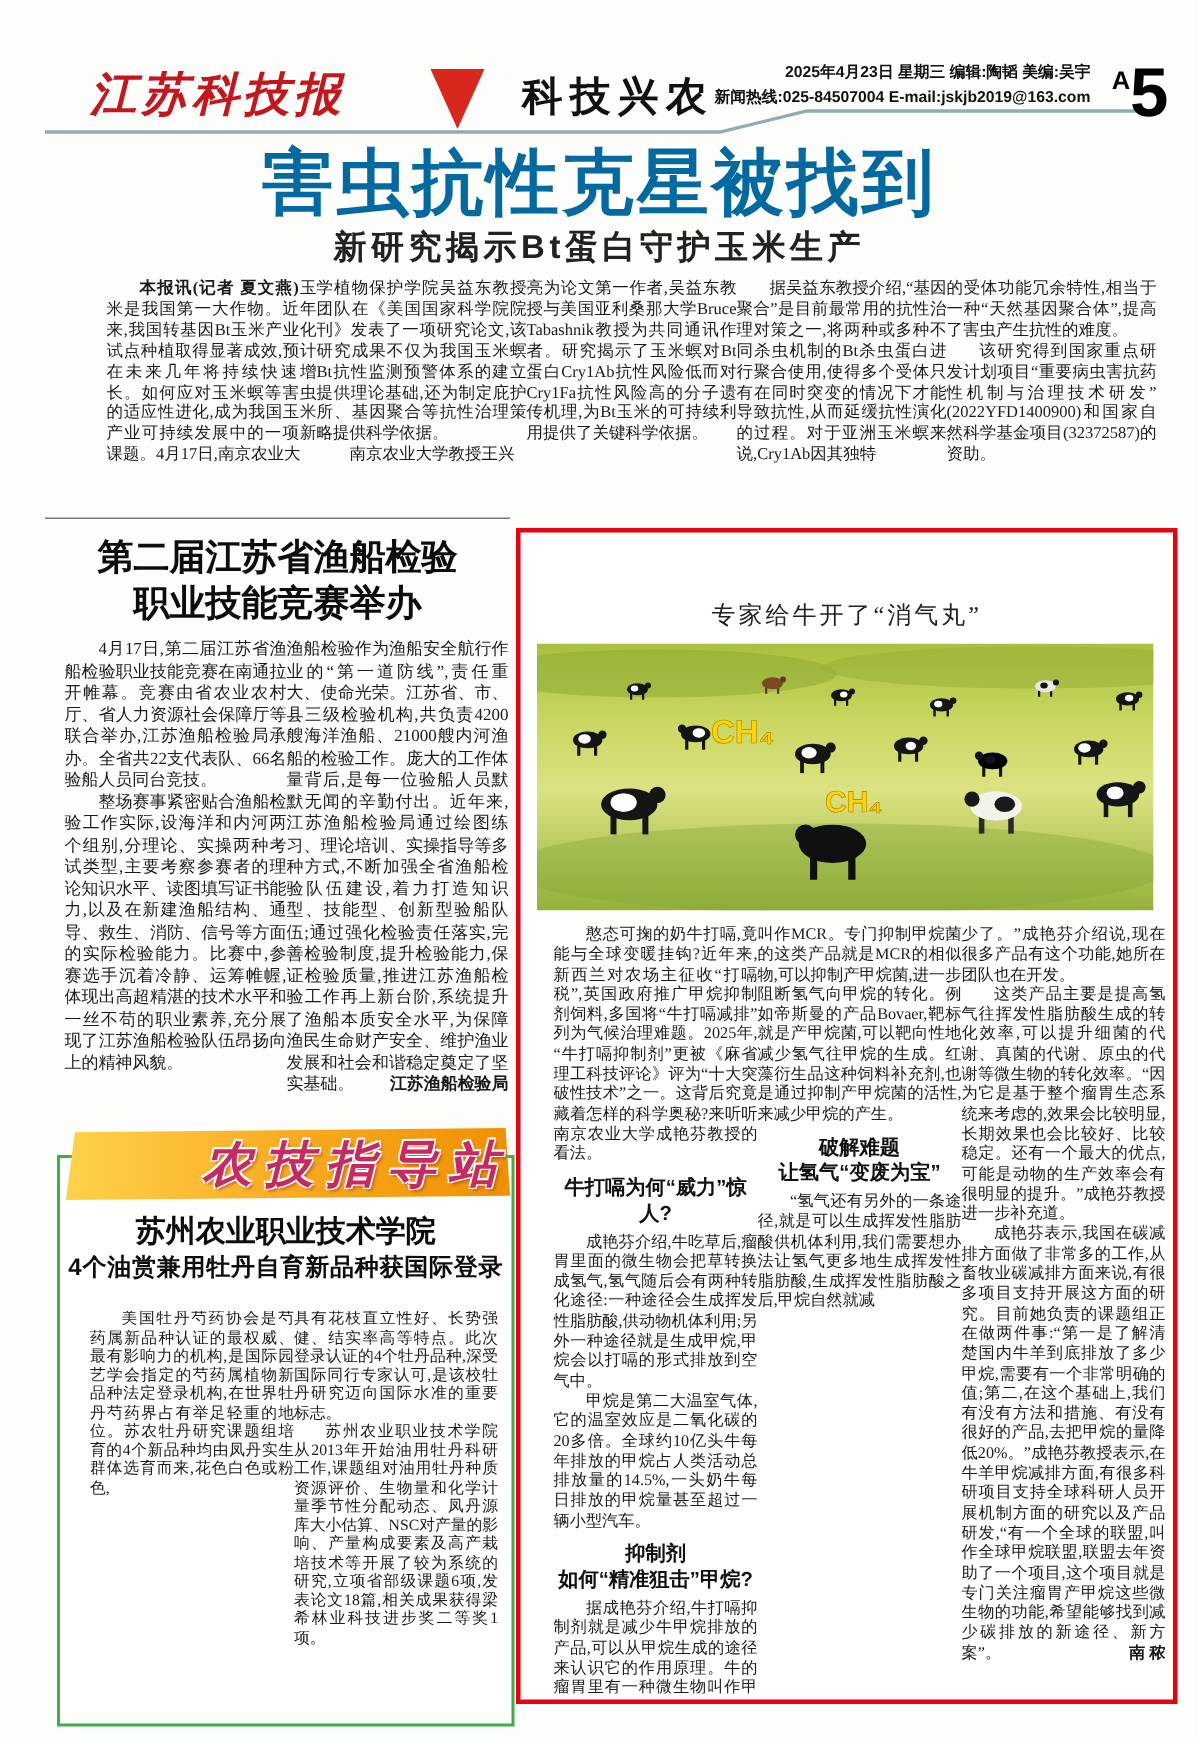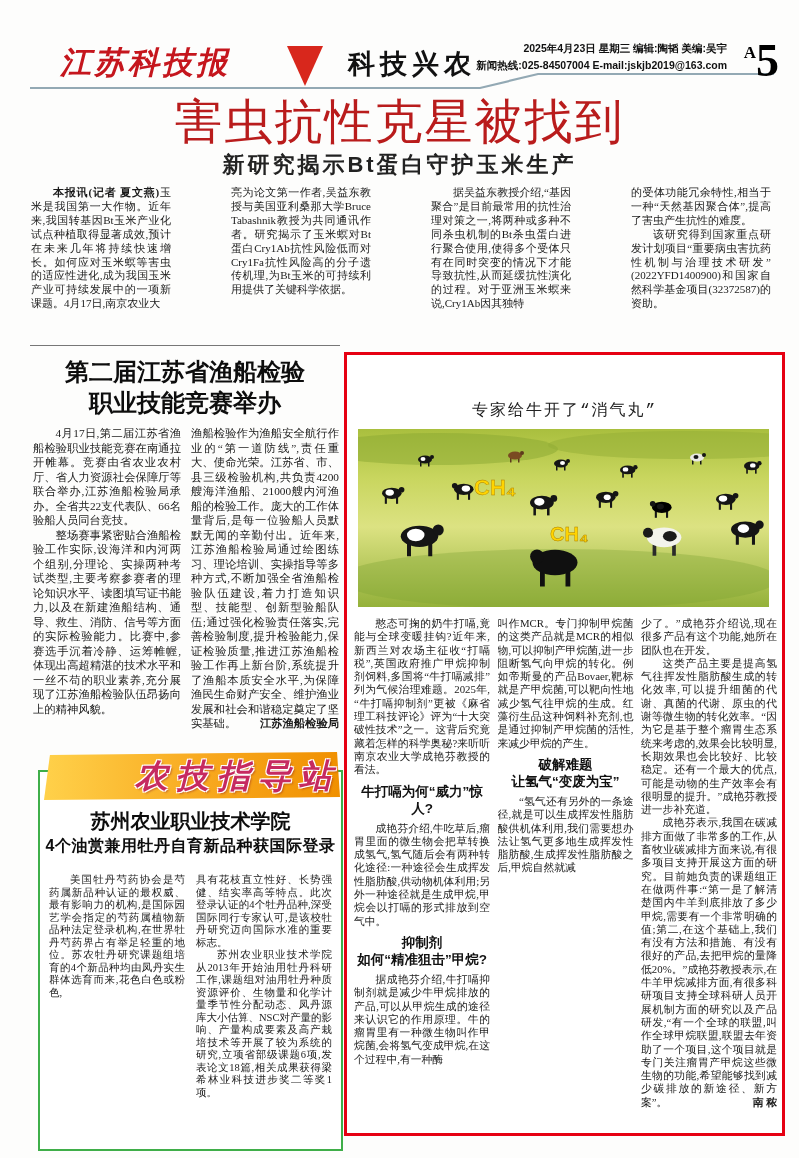--- a/index.html
+++ b/index.html
@@ -11,31 +11,31 @@
   #paper-name{position:absolute;left:60px;top:42px;font-size:31px;font-weight:bold;font-style:italic;
               color:#c5161d;letter-spacing:3px;font-family:"Liberation Serif",serif;}
   #section-triangle{position:absolute;left:287px;top:46px;width:0;height:0;
               border-left:18px solid transparent;border-right:18px solid transparent;border-top:40px solid #d8271c;}
   #section-name{position:absolute;left:348px;top:46px;font-size:27px;font-weight:900;letter-spacing:5px;
               color:#111;font-family:"Liberation Sans",sans-serif;}
   #head-info{position:absolute;right:72px;top:40px;text-align:right;color:#101010;
               font-family:"Liberation Sans",sans-serif;}
   #head-info .l1{font-size:10.5px;font-weight:bold;line-height:17px;}
   #head-info .l2{font-size:10.5px;font-weight:bold;line-height:17px;}
-  #page-no{position:absolute;right:22px;top:34px;font-family:Liberation Serif, serif;color:#000;white-space:nowrap;}
+  #page-no{position:absolute;right:22px;top:34px;font-family:Liberation Sans, sans-serif;color:#000;white-space:nowrap;}
   #page-no .pl{font-size:17px;font-weight:bold;vertical-align:18px;}
   #page-no .pn{font-size:46px;font-weight:900;letter-spacing:-2px;}
 
   
   #headline{position:absolute;left:0;top:90px;width:100%;text-align:center;margin:0;
-            font-family:"Liberation Sans",sans-serif;font-weight:400;font-size:48px;letter-spacing:2px;color:#b91c1c;}
+            font-family:"Liberation Sans",sans-serif;font-weight:700;font-size:48px;letter-spacing:2px;color:#0369a1;}
   #subhead{position:absolute;left:0;top:150px;width:100%;text-align:center;margin:0;
             font-family:"Liberation Sans",sans-serif;font-weight:700;font-size:22px;letter-spacing:3px;color:#222;}
 
-  .cols{display:flex;justify-content:space-between;overflow:hidden;}
+  .cols{display:flex;justify-content:flex-end;overflow:hidden;}
   .col{overflow:hidden;}
   .col-p{margin:0;text-align:justify;text-indent:2em;}
   .col-p.cont{text-indent:0;}
   .col-p .lead{font-weight:bold;}
   .col-p .tail{font-weight:bold;float:right;}
   .col-subhead{margin:5px 0 4px 0;text-align:center;font-weight:bold;white-space:pre-line;
                font-family:"Liberation Sans",sans-serif;color:#111;}
 
   #lead-cols{position:absolute;left:31px;top:186px;width:740px;height:150px;}
   #lead-cols .col{width:140px;font-size:11px;line-height:13.9px;}
@@ -61,21 +61,21 @@
   #peony-title .t1{font-size:20px;line-height:26px;}
   #peony-title .t2{font-size:16px;line-height:24px;letter-spacing:0.5px;}
   #peony-cols{position:absolute;left:9px;top:102px;width:283px;height:262px;}
   #peony-cols .col{width:136px;font-size:10.5px;line-height:12.5px;}
 
   
   #red-box{position:absolute;left:344px;top:352px;width:441px;height:784px;border:3.5px solid #e60012;background:#fff;box-sizing:border-box;}
   #cow-title{position:absolute;left:0;top:6px;width:100%;text-align:center;margin:0;
              font-family:"Liberation Sans",sans-serif;font-weight:900;font-size:29px;color:#0d0d0d;}
   #cow-subtitle{position:absolute;left:0;top:45px;width:100%;text-align:center;margin:0;
-             font-family:Liberation Mono, monospace;font-weight:400;font-size:16px;letter-spacing:2px;color:#222;}
+             font-family:Liberation Serif, serif;font-weight:400;font-size:16px;letter-spacing:2px;color:#222;}
   #cow-photo{position:absolute;left:11px;top:74px;width:411px;height:178px;display:block;}
   #cow-cols{position:absolute;left:7px;top:262px;width:423px;height:512px;}
   #cow-cols .col{width:136px;font-size:10.8px;line-height:13.3px;}
   #cow-cols .col-subhead{font-size:13.5px;line-height:17px;margin:6px 0 5px 0;}
   .ch4{font-family:"Liberation Sans",sans-serif;font-weight:bold;fill:#ffd400;stroke:#a87d00;stroke-width:.4px;}
 </style>
 </head>
 <body>
 
 <div id="page">
@@ -93,20 +93,24 @@
   </div>
   <div id="page-no">
     <span class="pl">A</span><span class="pn">5</span>
   </div>
 
   <h1 id="headline">害虫抗性克星被找到</h1>
   <h2 id="subhead">新研究揭示Bt蛋白守护玉米生产</h2>
   <div id="lead-cols" class="cols">
     <div class="col">
         <p class="col-p"><b class="lead">本报讯(记者 夏文燕)</b>玉米是我国第一大作物。近年来,我国转基因Bt玉米产业化试点种植取得显著成效,预计在未来几年将持续快速增长。如何应对玉米螟等害虫的适应性进化,成为我国玉米产业可持续发展中的一项新课题。4月17日,南京农业大</p>
+      </div>
+    <div class="col">
+        <p class="col-p cont">学植物保护学院吴益东教授团队在《美国国家科学院院刊》发表了一项研究论文,该研究成果不仅为我国玉米螟Bt抗性监测预警体系的建立提供理论基础,还为制定庇护所、基因聚合等抗性治理策略提供科学依据。</p>
+        <p class="col-p">南京农业大学教授王兴</p>
       </div>
     <div class="col">
         <p class="col-p cont">亮为论文第一作者,吴益东教授与美国亚利桑那大学Bruce Tabashnik教授为共同通讯作者。研究揭示了玉米螟对Bt蛋白Cry1Ab抗性风险低而对Cry1Fa抗性风险高的分子遗传机理,为Bt玉米的可持续利用提供了关键科学依据。</p>
       </div>
     <div class="col">
         <p class="col-p">据吴益东教授介绍,“基因聚合”是目前最常用的抗性治理对策之一,将两种或多种不同杀虫机制的Bt杀虫蛋白进行聚合使用,使得多个受体只有在同时突变的情况下才能导致抗性,从而延缓抗性演化的过程。对于亚洲玉米螟来说,Cry1Ab因其独特</p>
       </div>
     <div class="col">
         <p class="col-p cont">的受体功能冗余特性,相当于一种“天然基因聚合体”,提高了害虫产生抗性的难度。</p>
         <p class="col-p">该研究得到国家重点研发计划项目“重要病虫害抗药性机制与治理技术研发”(2022YFD1400900)和国家自然科学基金项目(32372587)的资助。</p>
@@ -279,20 +283,21 @@
 
       <text class="ch4" x="116" y="66" font-size="22">CH₄</text>
       <text class="ch4" x="192" y="112" font-size="20">CH₄</text>
     </svg>
 
     <div id="cow-cols" class="cols">
       <div class="col">
           <p class="col-p">憨态可掬的奶牛打嗝,竟能与全球变暖挂钩?近年来,新西兰对农场主征收“打嗝税”,英国政府推广甲烷抑制剂饲料,多国将“牛打嗝减排”列为气候治理难题。2025年,“牛打嗝抑制剂”更被《麻省理工科技评论》评为“十大突破性技术”之一。这背后究竟藏着怎样的科学奥秘?来听听南京农业大学成艳芬教授的看法。</p>
           <h4 class="col-subhead">牛打嗝为何“威力”惊人?</h4>
           <p class="col-p">成艳芬介绍,牛吃草后,瘤胃里面的微生物会把草转换成氢气,氢气随后会有两种转化途径:一种途径会生成挥发性脂肪酸,供动物机体利用;另外一种途径就是生成甲烷,甲烷会以打嗝的形式排放到空气中。</p>
+          <p class="col-p">甲烷是第二大温室气体,它的温室效应是二氧化碳的20多倍。全球约10亿头牛每年排放的甲烷占人类活动总排放量的14.5%,一头奶牛每日排放的甲烷量甚至超过一辆小型汽车。</p>
           <h4 class="col-subhead">抑制剂
 如何“精准狙击”甲烷?</h4>
           <p class="col-p">据成艳芬介绍,牛打嗝抑制剂就是减少牛甲烷排放的产品,可以从甲烷生成的途径来认识它的作用原理。牛的瘤胃里有一种微生物叫作甲烷菌,会将氢气变成甲烷,在这个过程中,有一种酶</p>
         </div>
       <div class="col">
           <p class="col-p cont">叫作MCR。专门抑制甲烷菌的这类产品就是MCR的相似物,可以抑制产甲烷菌,进一步阻断氢气向甲烷的转化。例如帝斯曼的产品Bovaer,靶标就是产甲烷菌,可以靶向性地减少氢气往甲烷的生成。红藻衍生品这种饲料补充剂,也是通过抑制产甲烷菌的活性,来减少甲烷的产生。</p>
           <h4 class="col-subhead">破解难题
 让氢气“变废为宝”</h4>
           <p class="col-p">“氢气还有另外的一条途径,就是可以生成挥发性脂肪酸供机体利用,我们需要想办法让氢气更多地生成挥发性脂肪酸,生成挥发性脂肪酸之后,甲烷自然就减</p>
         </div>

